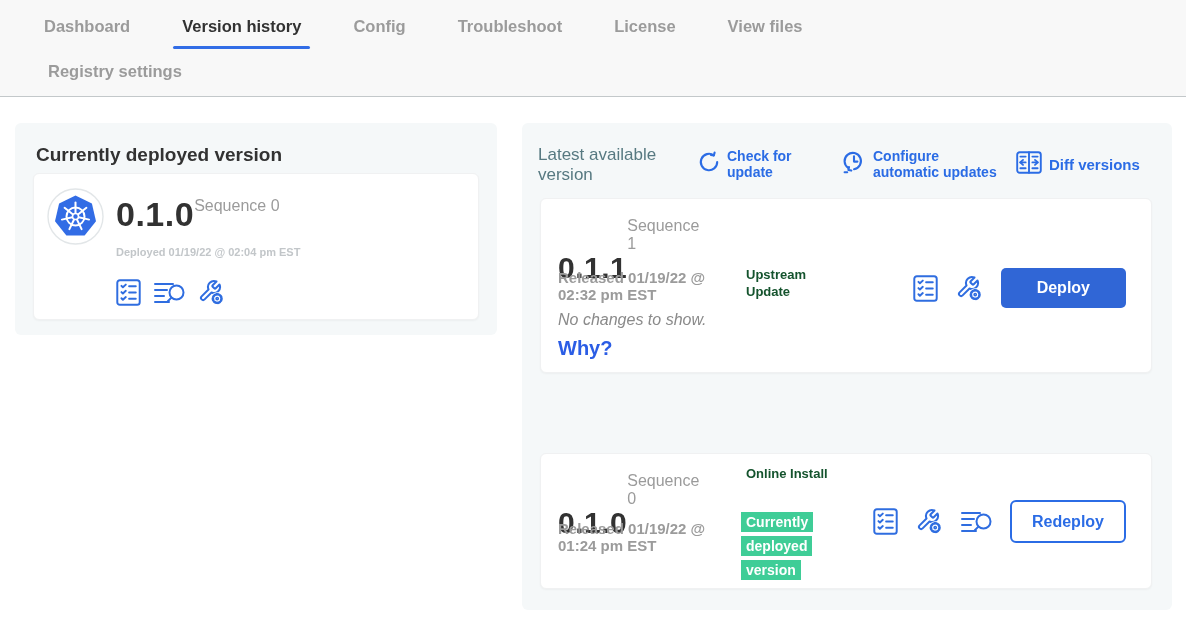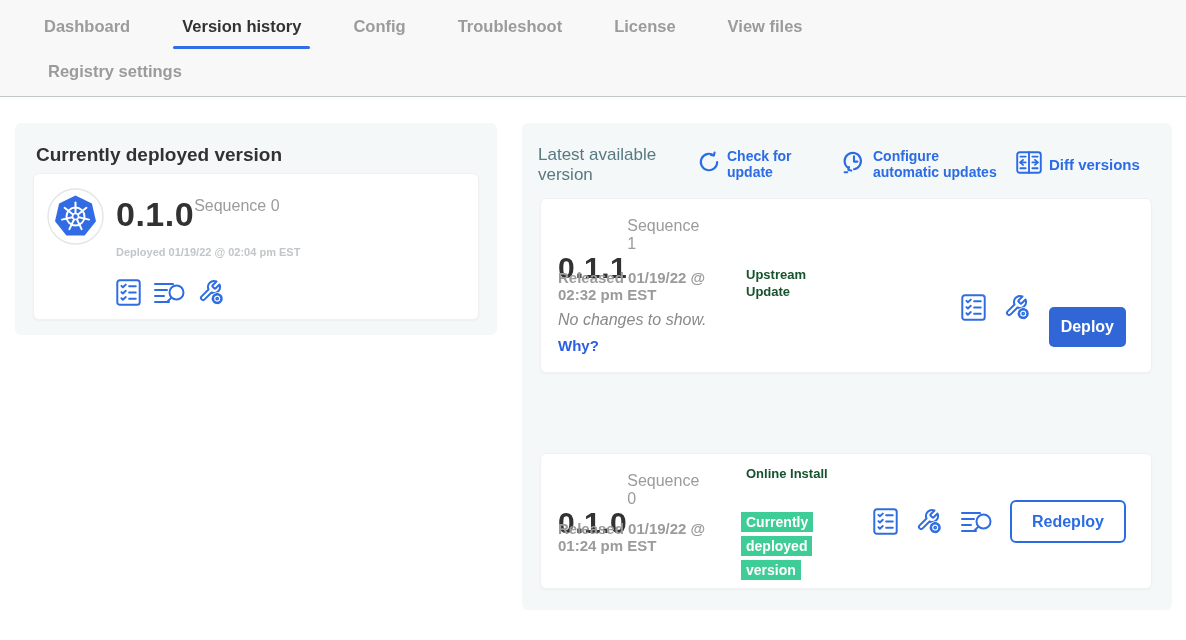--- a/index.html
+++ b/index.html
@@ -58,26 +58,26 @@
   .card-latest { left:18px; top:75px;  width:612px; height:175px; }
   .card-other  { left:18px; top:330px; width:612px; height:136px; }
   .vb-version { left:17px; top:18px; }
   .vb-version .version-big { font-size:30px;margin-top:36px; }
   .vb-version .version-seq { display:inline-block; width:80px; }
   .released { position:absolute; left:17px; width:172px;
     font-size:15px; font-weight:700; color:#9b9b9b; line-height:17px; }
   .source { position:absolute; left:205px; width:100px;
     font-size:13px; font-weight:700; color:#14532d; line-height:17px; }
   .no-changes { position:absolute; left:17px; top:112px; font-size:16px; color:#8a8a8a;font-style:italic; }
-  .why-link { position:absolute; left:17px; top:138px; font-size:15px; font-weight:700;
+  .why-link { position:absolute; left:17px; top:138px; font-size:20px; font-weight:700;
     color:#2b5de5; cursor:pointer; text-decoration:none; }
   .right-group { position:absolute; right:25px; display:flex; align-items:center; gap:18px; color:#2f6de0; }
   .btn-deploy {
     background:#3066d6; color:#ffffff; font-size:16px; font-weight:700;
-    font-family:inherit; border:none; border-radius:5px; padding:0 12px; height:40px; cursor:pointer;margin-top:39px;
+    font-family:inherit; border:none; border-radius:5px; padding:0 36px; height:40px; cursor:pointer;
   }
   .btn-redeploy {
     background:#ffffff; color:#2b6ce5; font-size:16px; font-weight:700;
     font-family:inherit; border:2px solid #2b6ce5; border-radius:6px; padding:8px 20px; height:43px; cursor:pointer;text-align:right;
   }
   .other-heading { position:absolute; left:19px; top:292px; font-size:18px; font-weight:500; color:#9b9b9b; }
   .badge-wrap { position:absolute; left:200px; top:56px; width:84px; line-height:24px; }
   .badge {
     background:#3fcd97; color:#ffffff; font-size:14px; font-weight:700;
     padding:2px 5px; -webkit-box-decoration-break:clone; box-decoration-break:clone;

